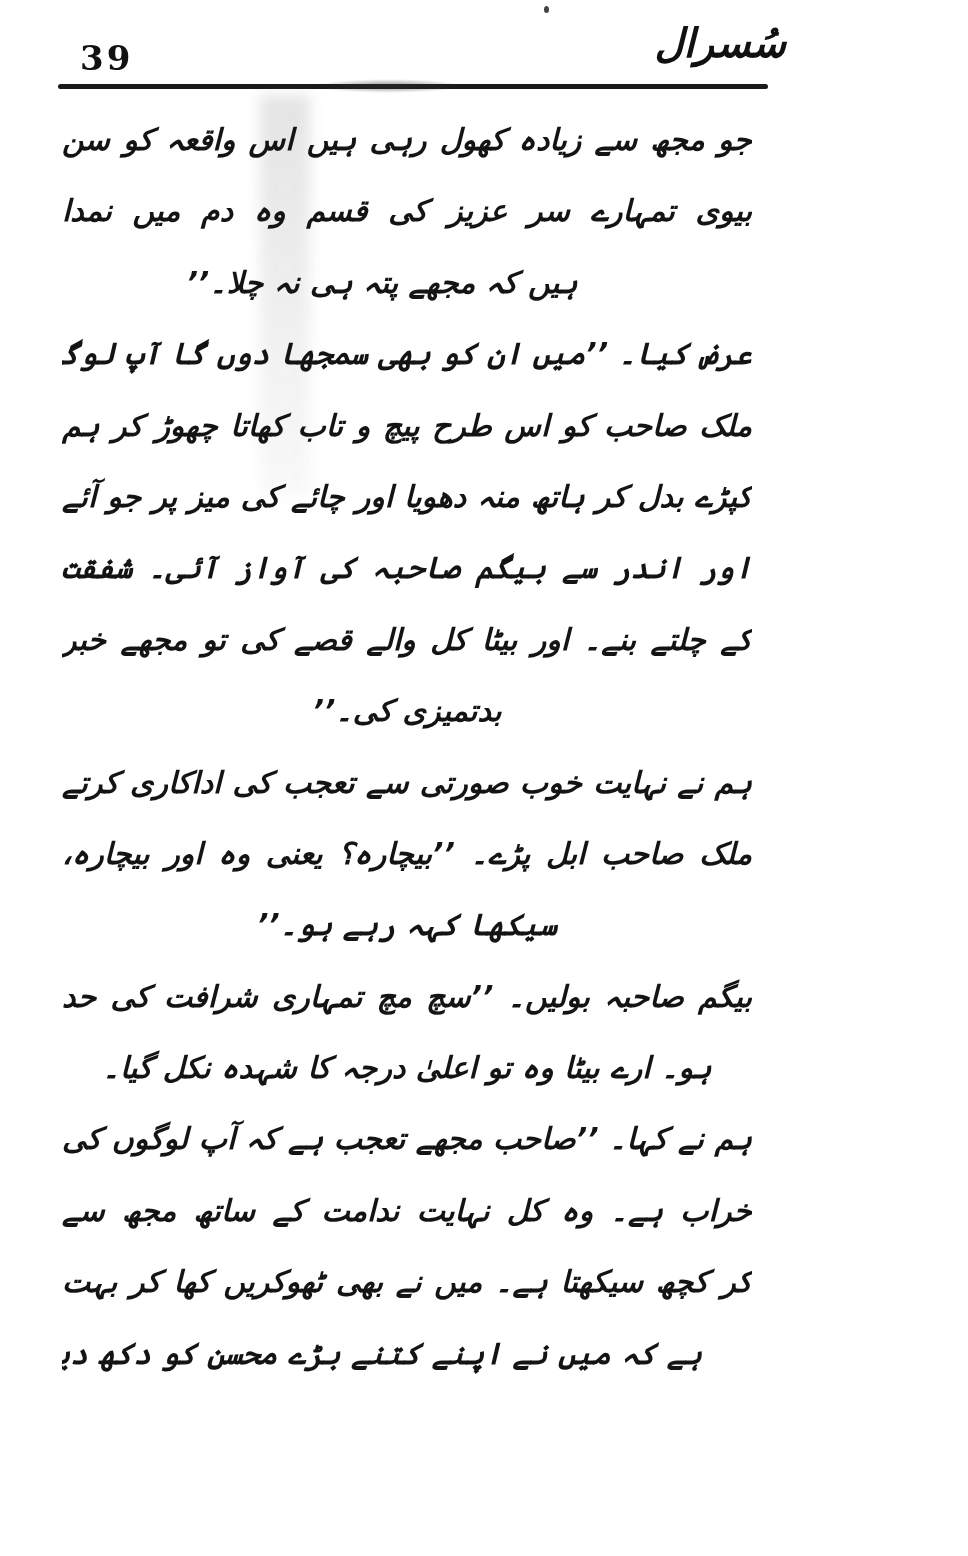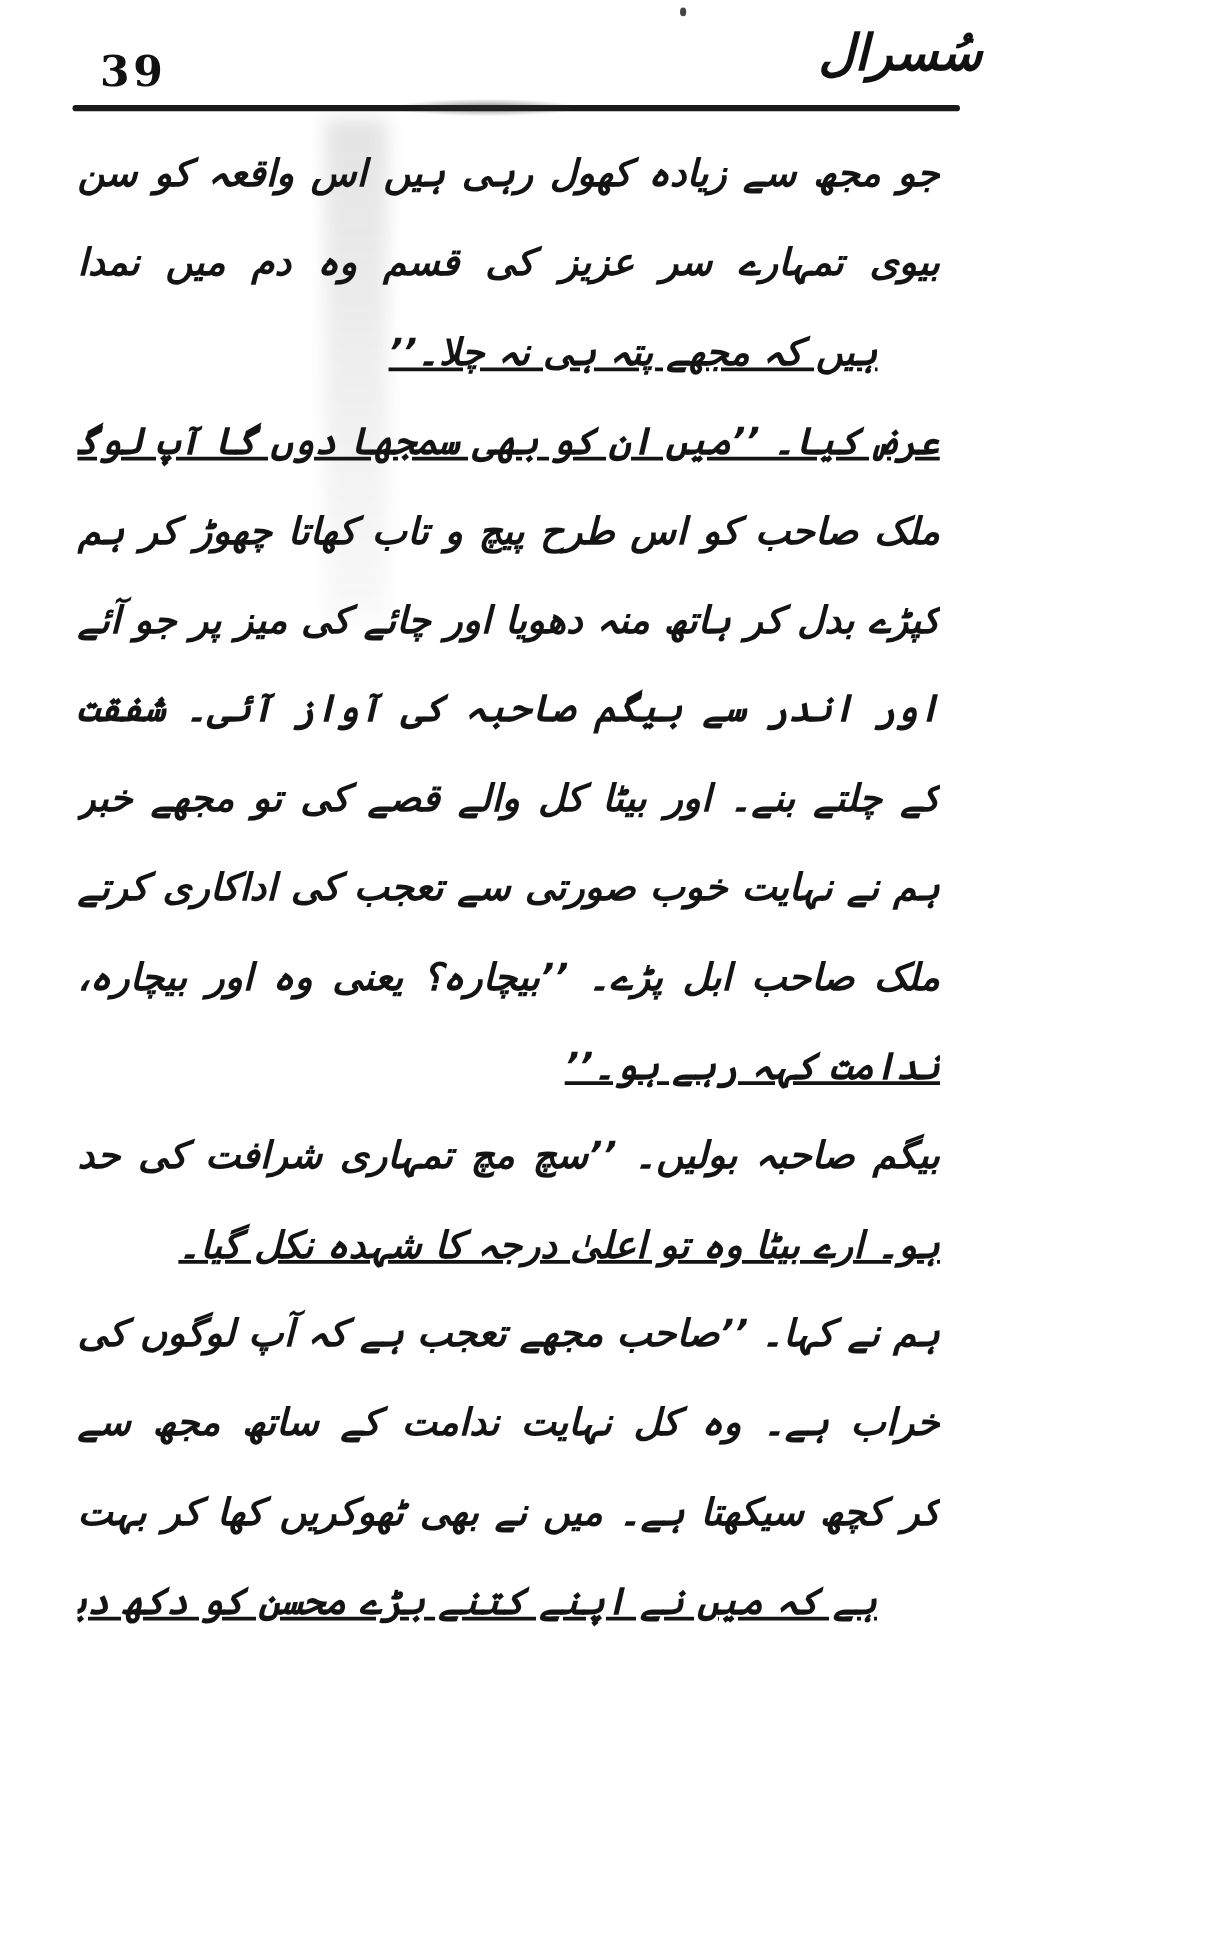--- a/index.html
+++ b/index.html
@@ -60,23 +60,22 @@
   }
   .line {
     height:71.4px; line-height:71.4px;
     overflow:hidden;
   }
   .line.j {                    
     text-align:justify;
     text-align-last:justify;
   }
   .line.r {                    
-    text-align:right;
+    text-align:center;
     white-space:nowrap;
-    text-decoration:underline;
   }
   .line.ind50 { padding-right:50px; }  
 </style>
 </head>
 <body>
 
 <div class="page">
 
   <div class="page-number">39</div>
   <div class="header-title">سُسرال</div>
@@ -88,23 +87,24 @@
 
   <div class="text-block">
     <div class="line j">جو مجھ سے زیادہ کھول رہی ہیں اس واقعہ کو سن کر۔ میاں اگر تم کل اندر ہی کہلوا دیتے تو میری</div>
     <div class="line j">بیوی تمہارے سر عزیز کی قسم وہ دم میں نمدا باندھتی اس لفنگے کے کہ وہ بھی کیا یاد کرتا۔ وہ تو کہتی</div>
     <div class="line r ind50">ہیں کہ مجھے پتہ ہی نہ چلا۔’’</div>
     <div class="line r">عرض کیا۔ ’’میں ان کو بھی سمجھا دوں گا آپ لوگوں کو واقعی غلط فہمی ہوئی ہے۔’’</div>
     <div class="line j">ملک صاحب کو اس طرح پیچ و تاب کھاتا چھوڑ کر ہم اپنے کمرے میں چلے گئے،</div>
     <div class="line j">کپڑے بدل کر ہاتھ منہ دھویا اور چائے کی میز پر جو آئے تو ملک صاحب نے بلند آواز سے</div>
     <div class="line j">اور اندر سے بیگم صاحبہ کی آواز آئی۔ شفقت میاں کمال کر دیا تم نے آج بغیر موٹر ہی</div>
     <div class="line j">کے چلتے بنے۔ اور بیٹا کل والے قصے کی تو مجھے خبر تک نہ ہوئی کہ ظفر نے آ کر تم سے ایسی</div>
+    <div class="line r">بدتمیزی کی۔’’</div>
     <div class="line j">ہم نے نہایت خوب صورتی سے تعجب کی اداکاری کرتے ہوئے کہا۔ ’’یہ آپ سے</div>
     <div class="line j">ملک صاحب ابل پڑے۔ ’’بیچارہ؟ یعنی وہ اور بیچارہ، میاں حد ہے اگر تم اس ناہنجار کو</div>
-    <div class="line r">ندامت کہہ رہے ہو۔’’</div>
+    <div class="line r">سیکھا کہہ رہے ہو۔’’</div>
     <div class="line j">بیگم صاحبہ بولیں۔ ’’سچ مچ تمہاری شرافت کی حد ہے کہ تم اس کم بخت کو بیچارہ کہہ رہے</div>
     <div class="line r">ہو۔ ارے بیٹا وہ تو اعلیٰ درجہ کا شہدہ نکل گیا۔</div>
     <div class="line j">ہم نے کہا۔ ’’صاحب مجھے تعجب ہے کہ آپ لوگوں کی رائے ان کے متعلق اس قدر</div>
     <div class="line j">خراب ہے۔ وہ کل نہایت ندامت کے ساتھ مجھ سے یہی کہہ رہے تھے کہ انسان ٹھوکریں کھا</div>
     <div class="line j">کر کچھ سیکھتا ہے۔ میں نے بھی ٹھوکریں کھا کر بہت کچھ سیکھا ہے اور اب مجھ کو احساس ہو رہا</div>
     <div class="line r ind50">ہے کہ میں نے اپنے کتنے بڑے محسن کو دکھ دیا ہے۔’’</div>
   </div>
 
 </div>
 

